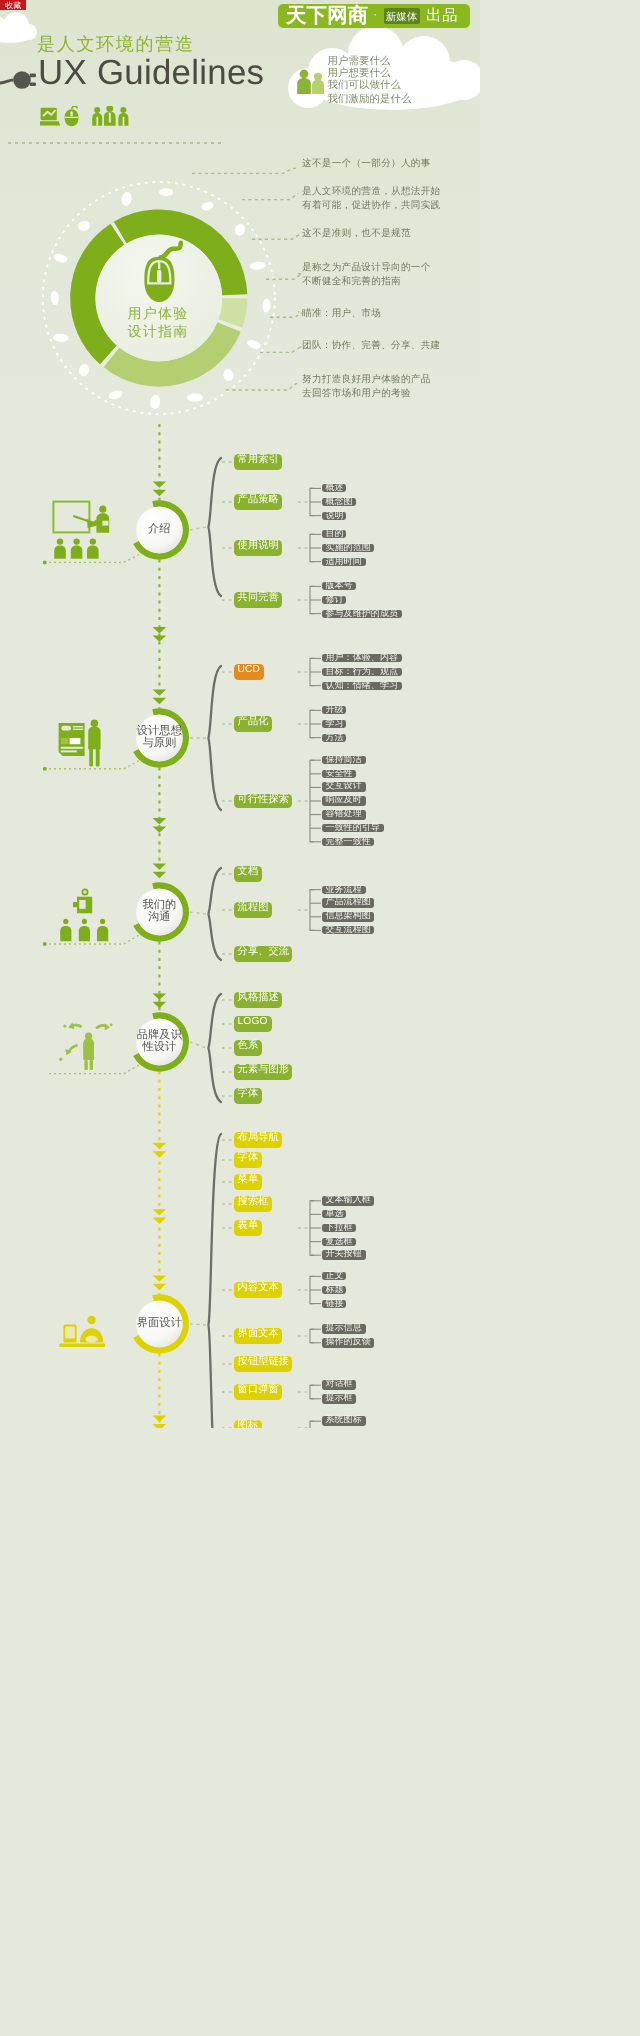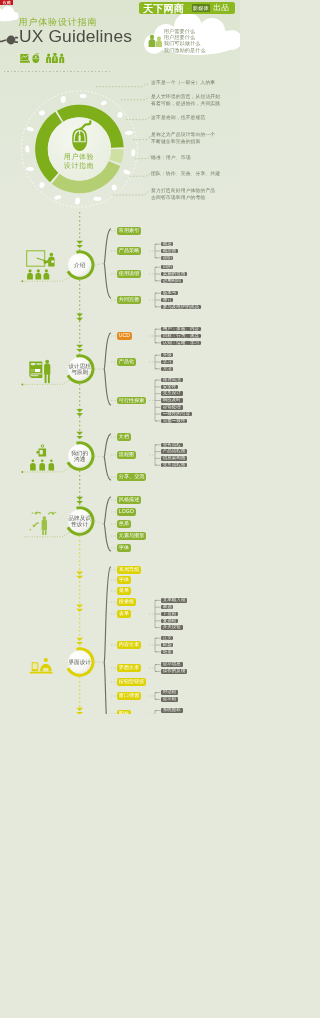--- a/index.html
+++ b/index.html
@@ -118,21 +118,21 @@
       </g>
     </svg>
 
     <div id="badge-left">收藏</div>
     <div id="badge-right">
       <span class="m">天下网商</span>
       <span class="sep">·</span>
       <span class="sub">新媒体</span>
       <span class="tail">出品</span>
     </div>
-    <div id="subtitle">用户体验设计指南</div>
+    <div id="subtitle">是人文环境的营造</div>
     <div id="title">UX Guidelines</div>
 
     <svg width="22" height="18" viewBox="0 0 22 18" style="position:absolute;left:0;top:31px">
       <path d="M0 10.5 C3 10.5 4 9 6.6 9" stroke="#55554e" stroke-width="1.5" fill="none"></path>
       <circle cx="11" cy="9" r="4.4" fill="#55554e"></circle>
       <rect x="14.8" y="5.8" width="3.2" height="1.8" rx="0.6" fill="#55554e"></rect>
       <rect x="14.8" y="10.2" width="3.2" height="1.8" rx="0.6" fill="#55554e"></rect>
     </svg>
 
     <svg width="48" height="12" viewBox="0 0 48 12" style="position:absolute;left:20.4px;top:52.8px">

